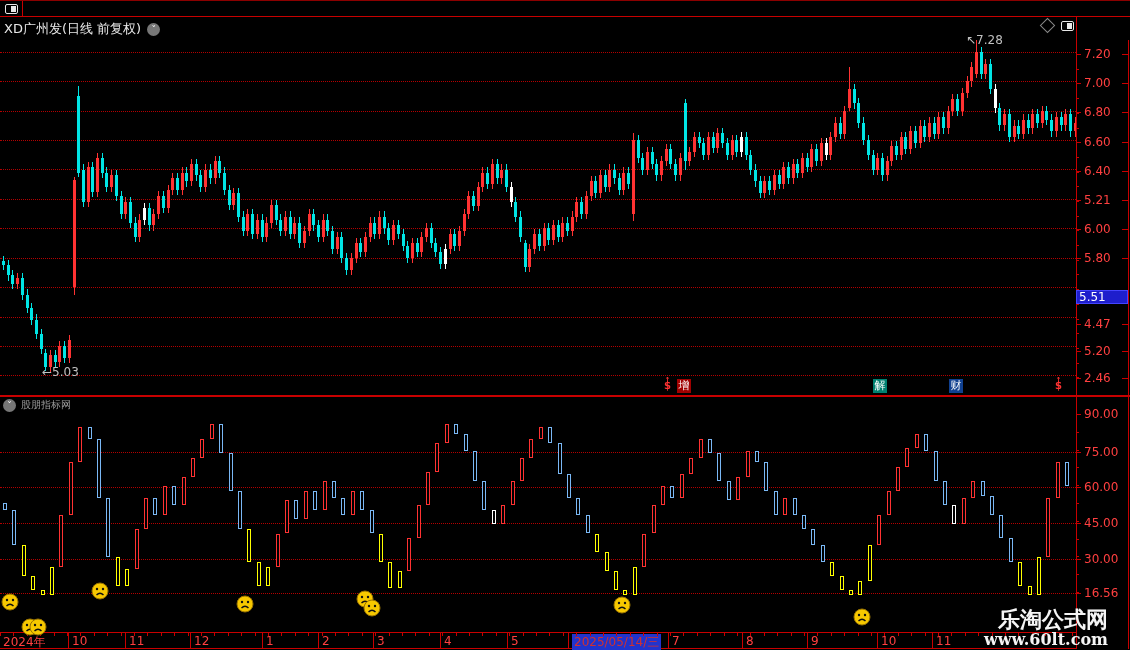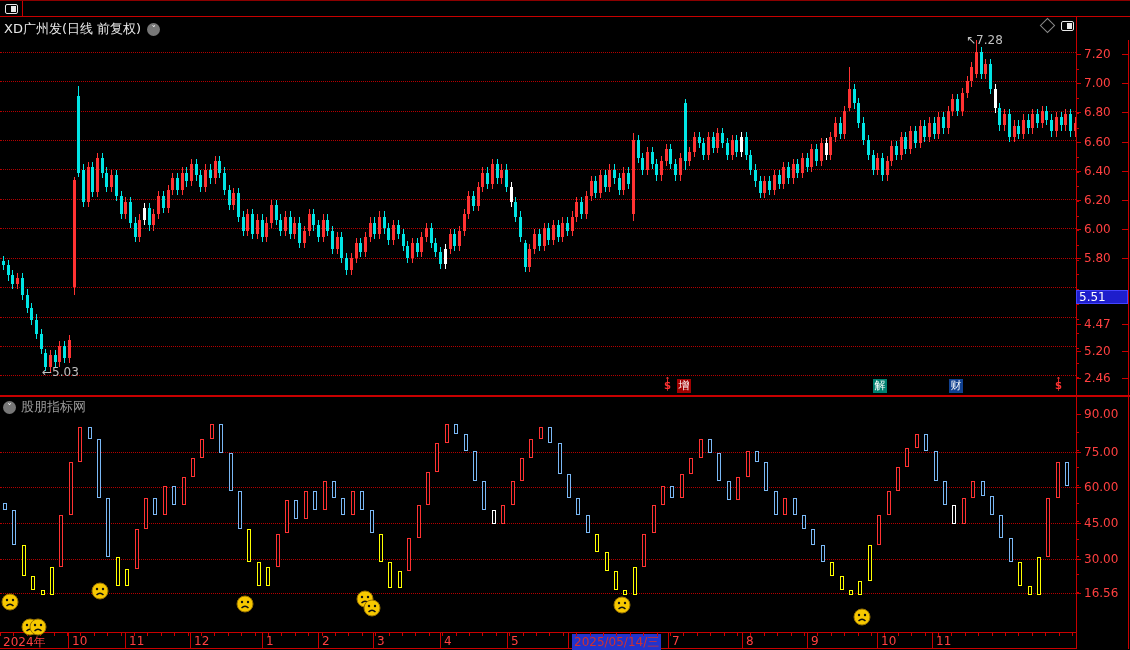--- a/index.html
+++ b/index.html
@@ -36,21 +36,21 @@
   .dollar-marker{position:absolute;color:#ff3232;font-size:10px;font-weight:bold;text-align:center;line-height:6px;}
   .dollar-marker .up{font-size:7px;display:block;line-height:5px;}
   
   #price-axis,#ind-axis{left:1076px;width:54px;}
   #price-axis{top:18px;height:377px;}
   #ind-axis{top:396px;height:236px;}
   .axis-label{position:absolute;left:8px;color:#ff4040;font-size:12px;white-space:nowrap;}
   .tick{position:absolute;background:#c80000;}
   #cur-price-badge{position:absolute;left:0;width:52px;height:14px;background:#1e1ecc;border:1px solid #4444ff;color:#fff;font-size:12px;line-height:13px;padding-left:2px;box-sizing:border-box;}
   #ind-title{position:absolute;left:3px;top:2px;display:flex;align-items:center;}
-  #ind-title span.txt{color:#9a9a9a;font-size:13px;margin-left:5px;}
+  #ind-title span.txt{color:#9a9a9a;font-size:10px;margin-left:5px;}
   
   #timeline{left:0;top:632px;width:1076px;height:17px;border-top:1px solid #c80000;border-bottom:1px solid #c80000;box-sizing:border-box;}
   .tl-cell{position:absolute;top:0;height:15px;border-left:1px solid #c80000;}
   .tl-label{position:absolute;left:3px;top:1px;color:#ff4040;font-size:12px;white-space:nowrap;}
   .tl-hl{background:#2233cc;color:#d03030;padding:0 2px;}
   .tl-tick{position:absolute;top:0;width:1px;height:3px;background:#c80000;}
   
   #watermark{right:22px;bottom:2px;text-align:right;color:#f5f5f5;z-index:5;}
   #watermark .l1{font-size:22px;font-weight:bold;line-height:23px;}
   #watermark .l2{font-size:16px;font-weight:bold;line-height:17px;font-family:"DejaVu Serif","Liberation Serif",serif;}
@@ -695,21 +695,21 @@
       <div class="tick" style="left: 46px; top: 65px; width: 6px; height: 1px;"></div>
       <div class="axis-label" style="top: 87px;">6.80</div>
       <div class="tick" style="left: 0px; top: 94px; width: 5px; height: 1px;"></div>
       <div class="tick" style="left: 46px; top: 94px; width: 6px; height: 1px;"></div>
       <div class="axis-label" style="top: 117px;">6.60</div>
       <div class="tick" style="left: 0px; top: 124px; width: 5px; height: 1px;"></div>
       <div class="tick" style="left: 46px; top: 124px; width: 6px; height: 1px;"></div>
       <div class="axis-label" style="top: 146px;">6.40</div>
       <div class="tick" style="left: 0px; top: 153px; width: 5px; height: 1px;"></div>
       <div class="tick" style="left: 46px; top: 153px; width: 6px; height: 1px;"></div>
-      <div class="axis-label" style="top: 175px;">6.20</div>
+      <div class="axis-label" style="top: 175px;">5.21</div>
       <div class="tick" style="left: 0px; top: 182px; width: 5px; height: 1px;"></div>
       <div class="tick" style="left: 46px; top: 182px; width: 6px; height: 1px;"></div>
       <div class="axis-label" style="top: 204px;">6.00</div>
       <div class="tick" style="left: 0px; top: 211px; width: 5px; height: 1px;"></div>
       <div class="tick" style="left: 46px; top: 211px; width: 6px; height: 1px;"></div>
       <div class="axis-label" style="top: 233px;">5.80</div>
       <div class="tick" style="left: 0px; top: 240px; width: 5px; height: 1px;"></div>
       <div class="tick" style="left: 46px; top: 240px; width: 6px; height: 1px;"></div>
       <div class="axis-label" style="top: 299px;">4.47</div>
       <div class="tick" style="left: 0px; top: 306px; width: 5px; height: 1px;"></div>
@@ -894,20 +894,24 @@
       <div class="tl-tick" style="left: 978px;"></div>
       <div class="tl-tick" style="left: 992px;"></div>
       <div class="tl-tick" style="left: 1005px;"></div>
       <div class="tl-tick" style="left: 1018px;"></div>
       <div class="tl-tick" style="left: 1032px;"></div>
       <div class="tl-tick" style="left: 1045px;"></div>
       <div class="tl-tick" style="left: 1059px;"></div>
       <div class="tl-tick" style="left: 1072px;"></div>
     </div>
 
+  <div id="watermark" class="abs">
+    <div class="l1">乐淘公式网</div>
+    <div class="l2">www.60lt.com</div>
+  </div>
 
 <div class="emoji abs" style="left: 1px; top: 593px;"><svg width="18" height="18" viewBox="0 0 18 18">
         <circle cx="9" cy="9" r="8" fill="#f7c800" stroke="#9a7400" stroke-width="1"></circle>
         <circle cx="6" cy="7" r="1.2" fill="#111"></circle>
         <circle cx="12" cy="7" r="1.2" fill="#111"></circle>
         <path d="M5.5 13 Q9 9.5 12.5 13" stroke="#111" stroke-width="1.4" fill="none"></path>
       </svg></div>
     <div class="emoji abs" style="left: 21px; top: 618px;"><svg width="18" height="18" viewBox="0 0 18 18">
         <circle cx="9" cy="9" r="8" fill="#f7c800" stroke="#9a7400" stroke-width="1"></circle>
         <circle cx="6" cy="7" r="1.2" fill="#111"></circle>

